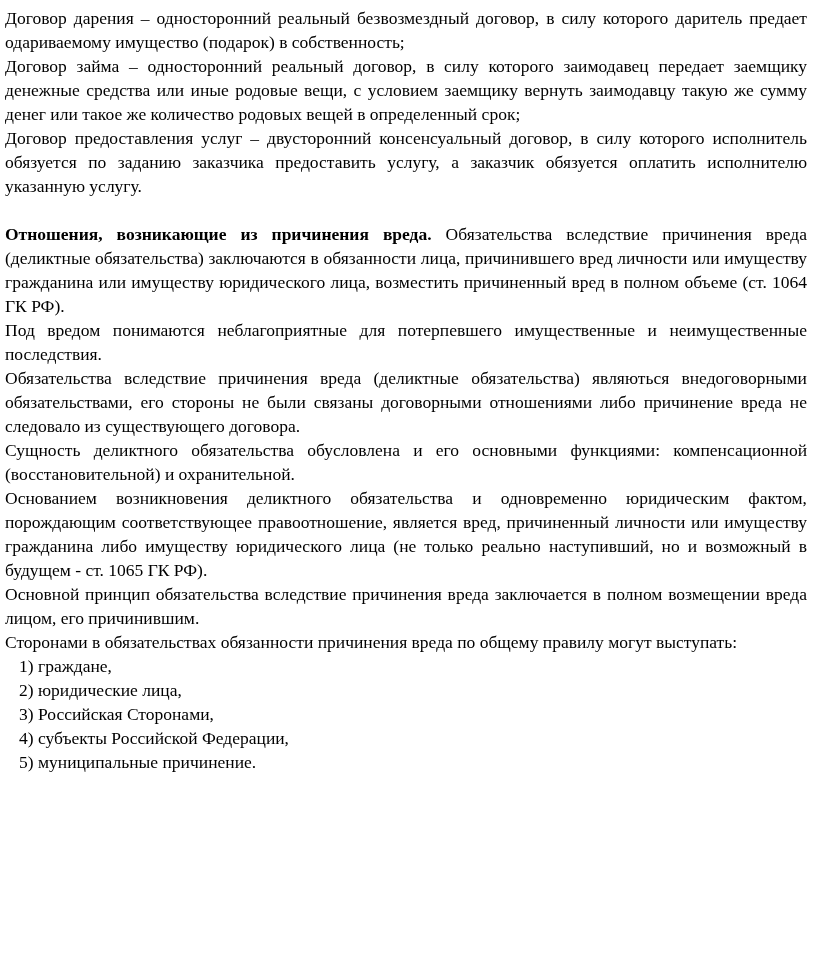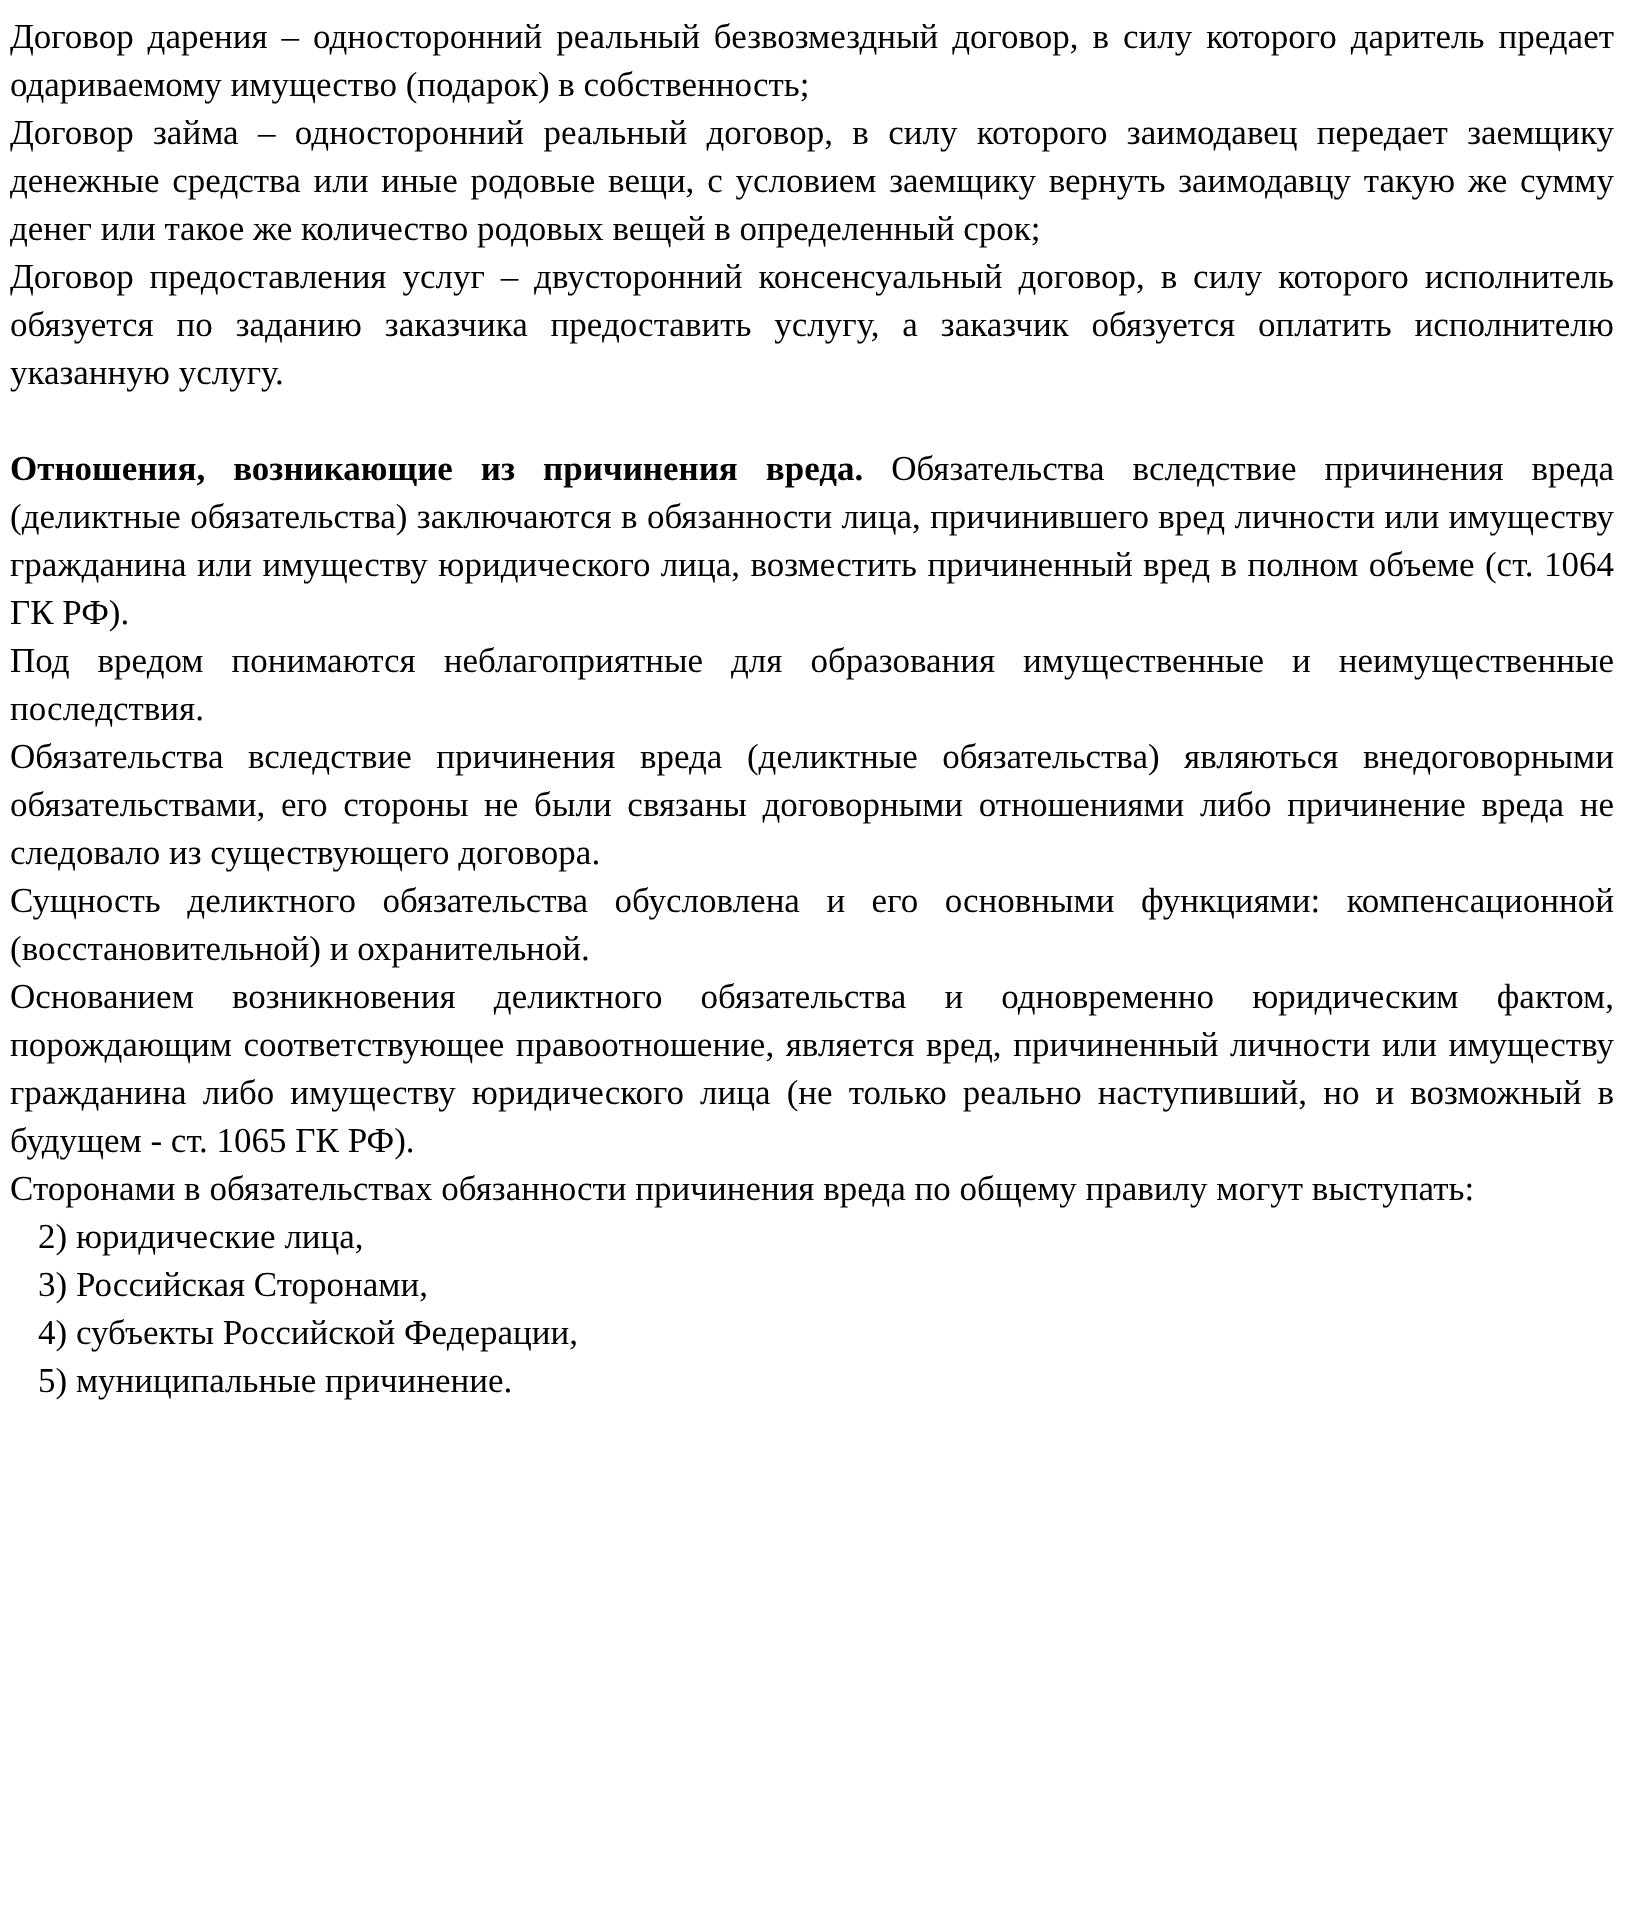--- a/index.html
+++ b/index.html
@@ -38,23 +38,25 @@
 </head>
 <body>
 
 <div class="page">
   <div id="doc-body">
       <p>Договор дарения – односторонний реальный безвозмездный договор, в силу которого даритель предает одариваемому имущество (подарок) в собственность;</p>
       <p>Договор займа – односторонний реальный договор, в силу которого заимодавец передает заемщику денежные средства или иные родовые вещи, с условием заемщику вернуть заимодавцу такую же сумму денег или такое же количество родовых вещей в определенный срок;</p>
       <p>Договор предоставления услуг – двусторонний консенсуальный договор, в силу которого исполнитель обязуется по заданию заказчика предоставить услугу, а заказчик обязуется оплатить исполнителю указанную услугу.</p>
       <div class="spacer"></div>
       <p><b>Отношения, возникающие из причинения вреда.</b> Обязательства вследствие причинения вреда (деликтные обязательства) заключаются в обязанности лица, причинившего вред личности или имуществу гражданина или имуществу юридического лица, возместить причиненный вред в полном объеме (ст. 1064 ГК РФ).</p>
-      <p>Под вредом понимаются неблагоприятные для образования имущественные и неимущественные последствия.</p>
+      <p>Под вредом понимаются неблагоприятные для потерпевшего имущественные и неимущественные последствия.</p>
       <p>Обязательства вследствие причинения вреда (деликтные обязательства) являються внедоговорными обязательствами, его стороны не были связаны договорными отношениями либо причинение вреда не следовало из существующего договора.</p>
       <p>Сущность деликтного обязательства обусловлена и его основными функциями: компенсационной (восстановительной) и охранительной.</p>
       <p>Основанием возникновения деликтного обязательства и одновременно юридическим фактом, порождающим соответствующее правоотношение,  является вред, причиненный личности или имуществу гражданина либо имуществу юридического лица (не только реально наступивший, но и возможный в будущем - ст. 1065 ГК РФ).</p>
+      <p>Основной принцип обязательства вследствие причинения вреда заключается в полном возмещении вреда лицом, его причинившим.</p>
       <p>Сторонами в обязательствах обязанности причинения вреда по общему правилу могут выступать:</p>
+      <p class="list-item"><span>1) </span><span>граждане,</span></p>
       <p class="list-item"><span>2) </span><span>юридические лица,</span></p>
       <p class="list-item"><span>3) </span><span>Российская Сторонами,</span></p>
       <p class="list-item"><span>4) </span><span>субъекты Российской Федерации,</span></p>
       <p class="list-item"><span>5) </span><span>муниципальные причинение.</span></p>
     </div>
 </div>
 
 </body></html>

